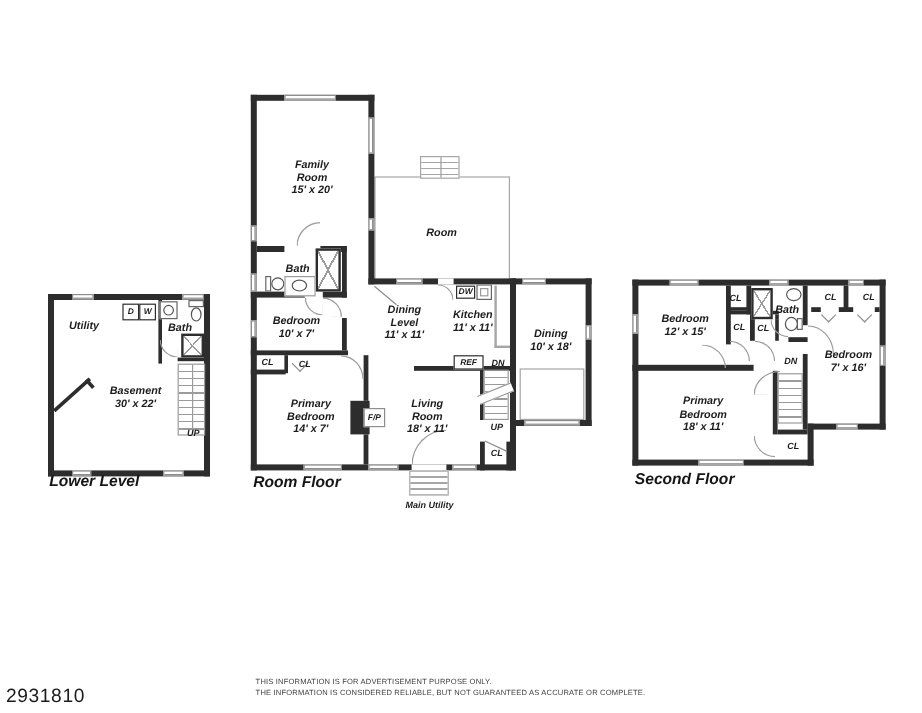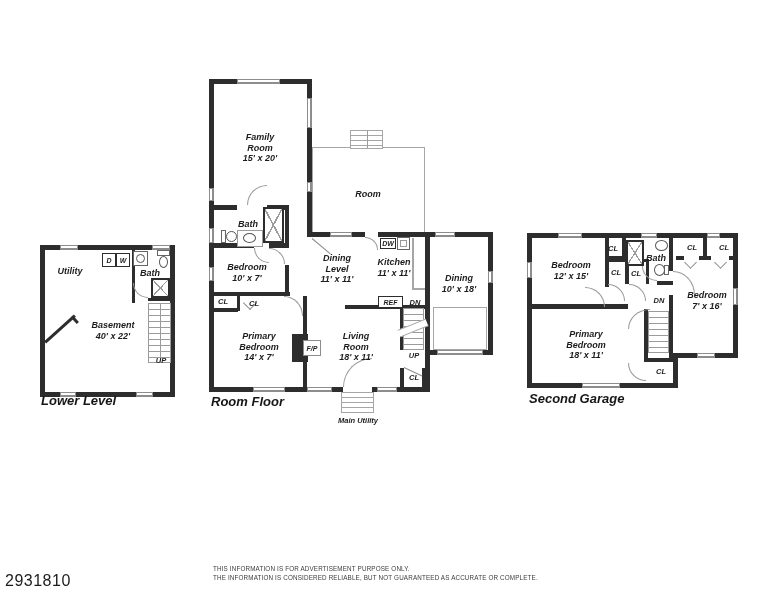--- a/index.html
+++ b/index.html
@@ -70,21 +70,21 @@
     <i class="diag" style="left:5px;top:96px;width:40px;height:2.5px;transform:rotate(-42deg)"></i>
     <i class="diag" style="left:32px;top:70px;width:9px;height:2.5px;transform:rotate(48deg)"></i>
     <div class="lbl" style="left:7px;top:21px;width:46px">
         <span class="nm">Utility</span>
       </div>
     <div class="lbl" style="left:95px;top:23px;width:30px">
         <span class="nm">Bath</span>
       </div>
     <div class="lbl" style="left:43px;top:75px;width:60px">
       <span class="nm">Basement</span>
-      <span class="dm">40' x 22'</span>
+      <span class="dm">30' x 22'</span>
     </div>
     <div class="sm" style="left:113px;top:111px;width:16px">UP</div>
   </div>
   <div class="title" style="left:41px;top:393px">Lower Level</div>
 
   <div class="plan" style="left:209px;top:79px;width:284px;height:280px">
 
     <i class="lt" style="left:103px;top:68px;width:113px;height:87px"></i>
     <i class="lt rail" style="left:141px;top:51px;width:33px;height:19px;background-image:repeating-linear-gradient(to bottom,#fff 0 4px,#a6a6a6 4px 5px)"></i>
     <i class="lt" style="left:224px;top:228px;width:54px;height:43px"></i>
@@ -274,19 +274,19 @@
       <span class="dm">18' x 11'</span>
     </div>
     <div class="sm" style="left:78px;top:11px;width:16px">CL</div>
     <div class="sm" style="left:81px;top:35px;width:16px">CL</div>
     <div class="sm" style="left:101px;top:36px;width:16px">CL</div>
     <div class="sm" style="left:157px;top:10px;width:16px">CL</div>
     <div class="sm" style="left:189px;top:10px;width:16px">CL</div>
     <div class="sm" style="left:126px;top:134px;width:16px">CL</div>
     <div class="sm" style="left:123px;top:63px;width:18px">DN</div>
   </div>
-  <div class="title" style="left:529px;top:391px">Second Garage</div>
+  <div class="title" style="left:529px;top:391px">Second Floor</div>
 
   <div class="mls">2931810</div>
   <div class="disc" style="top:565px">THIS INFORMATION IS FOR ADVERTISEMENT PURPOSE ONLY.</div>
   <div class="disc" style="top:574px">THE INFORMATION IS CONSIDERED RELIABLE, BUT NOT GUARANTEED AS ACCURATE OR COMPLETE.</div>
 
 </div>
 
 </body></html>

